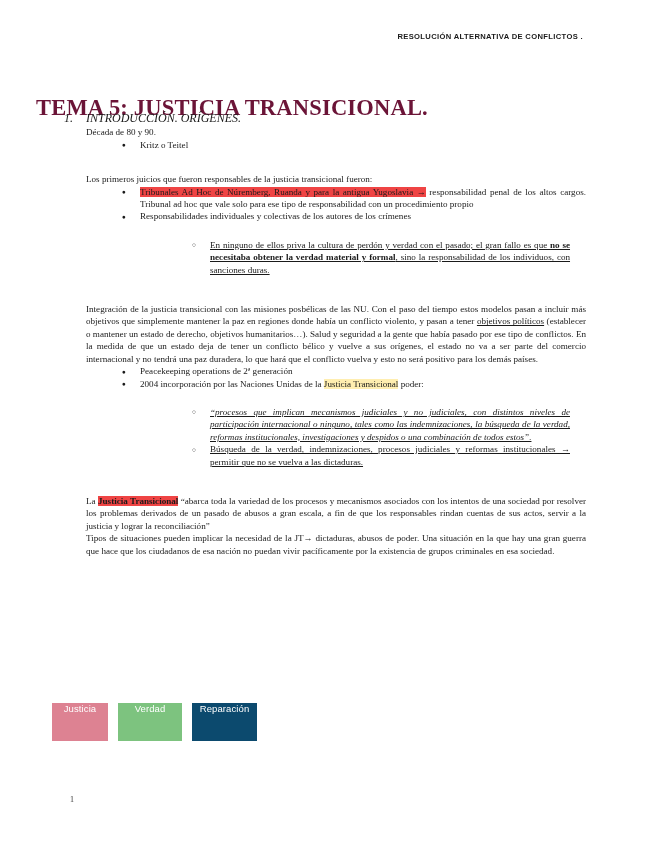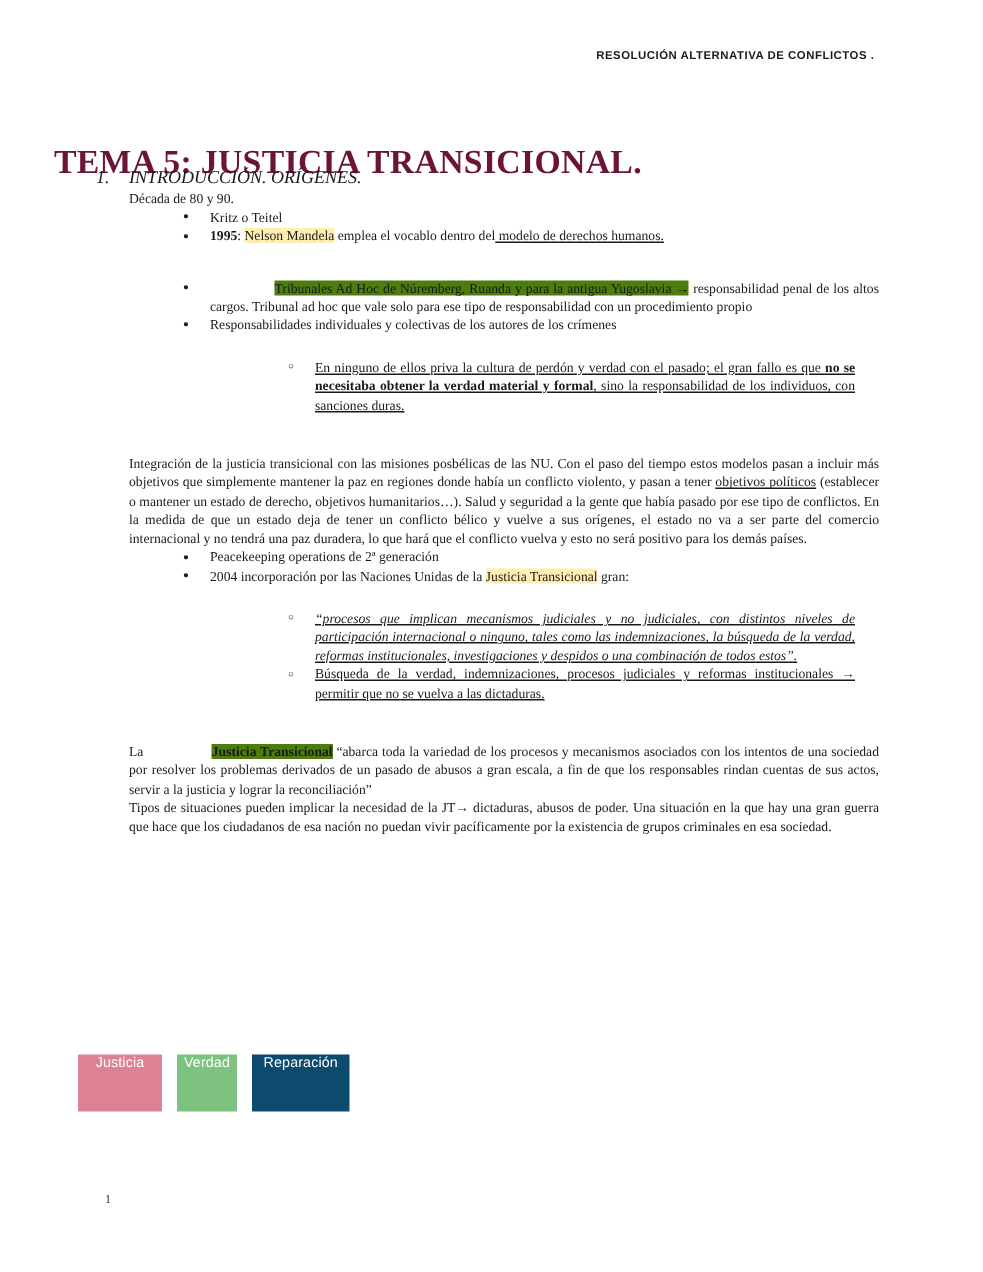--- a/index.html
+++ b/index.html
@@ -111,21 +111,21 @@
   ul.lvl2 > li::before {
     content: "\25CB";
     position: absolute;
     left: 0;
     top: -0.5px;
     font-size: 6.5px;
     line-height: 13px;
   }
 
   .hl-yellow { background: #ffeeb0; }
-  .hl-pink   { background: #4d7c0f; margin-left: 43px; }
+  .hl-pink   { background: #ef4444; }
   .bold { font-weight: bold; }
   .ital { font-style: italic; }
   .u    { text-decoration: underline; }
 
   
   .pillars {
     position: absolute;
     top: 703px;
     left: 52px;
     display: flex;
@@ -136,21 +136,21 @@
     height: 38px;
     display: flex;
     align-items: flex-start;
     justify-content: center;
     color: #ffffff;
     font-family: "Liberation Sans", "DejaVu Sans", sans-serif;
     font-size: 9.5px;
     letter-spacing: 0.1px;
   }
   .pillar.justicia   { background: #dd8292; width: 56px; }
-  .pillar.verdad     { background: #7dc37f; width: 40px; }
+  .pillar.verdad     { background: #7dc37f; width: 64px; }
   .pillar.reparacion { background: #0c4a6e; width: 65px; }
 
   .pillars-text {
     position: absolute;
     top: 693px;
     left: 250px;
     width: 336px;
     font-size: 9.1px;
     line-height: 12.4px;
     text-align: justify;
@@ -176,45 +176,45 @@
   <div class="body-content">
 
     <div class="sec-head">
       <span class="num">1.</span><span>INTRODUCCIÓN. ORÍGENES.</span>
     </div>
 
     <p>Década de 80 y 90.</p>
 
     <ul class="lvl1">
       <li><span>Kritz o Teitel</span></li>
-      <li><span class="bold">1995</span><span>: </span><span class="hl-yellow">Nelson Mandela</span><span> emplea el vocablo dentro del</span><span class="u"> modelo de derechos humanos.</span></li>
     </ul>
 
     <div class="gap"></div>
 
 
     <div class="gap"></div>
 
+    <p>Los primeros juicios que fueron responsables de la justicia transicional fueron:</p>
 
     <ul class="lvl1">
       <li><span class="hl-pink">Tribunales Ad Hoc de Núremberg, Ruanda y para la antigua Yugoslavia →</span><span> responsabilidad penal de los altos cargos. Tribunal ad hoc que vale solo para ese tipo de responsabilidad con un procedimiento propio</span></li>
       <li><span>Responsabilidades individuales y colectivas de los autores de los crímenes</span>
         <ul class="lvl2">
           <li><span>En ninguno de ellos priva la cultura de perdón y verdad con el pasado; el gran fallo es que </span><span class="bold">no se necesitaba obtener la verdad material y formal</span><span>, sino la responsabilidad de los individuos, con sanciones duras.</span></li>
         </ul>
       </li>
     </ul>
 
     <div class="gap"></div>
 
     <p><span>Integración de la justicia transicional con las misiones posbélicas de las NU. Con el paso del tiempo estos modelos pasan a incluir más objetivos que simplemente mantener la paz en regiones donde había un conflicto violento, y pasan a tener </span><span class="u">objetivos políticos</span><span> (establecer o mantener un estado de derecho, objetivos humanitarios…). Salud y seguridad a la gente que había pasado por ese tipo de conflictos. En la medida de que un estado deja de tener un conflicto bélico y vuelve a sus orígenes, el estado no va a ser parte del comercio internacional y no tendrá una paz duradera, lo que hará que el conflicto vuelva y esto no será positivo para los demás países.</span></p>
 
     <ul class="lvl1">
       <li><span>Peacekeeping operations de 2ª generación</span></li>
-      <li><span>2004 incorporación por las Naciones Unidas de la </span><span class="hl-yellow">Justicia Transicional</span><span> gran:</span>
+      <li><span>2004 incorporación por las Naciones Unidas de la </span><span class="hl-yellow">Justicia Transicional</span><span> poder:</span>
         <ul class="lvl2">
           <li class="ital">“procesos que implican mecanismos judiciales y no judiciales, con distintos niveles de participación internacional o ninguno, tales como las indemnizaciones, la búsqueda de la verdad, reformas institucionales, investigaciones y despidos o una combinación de todos estos”.</li>
           <li>Búsqueda de la verdad, indemnizaciones, procesos judiciales y reformas institucionales → permitir que no se vuelva a las dictaduras.</li>
         </ul>
       </li>
     </ul>
 
     <div class="gap"></div>
 
     <p><span>La </span><span class="hl-pink bold">Justicia Transicional</span><span> “abarca toda la variedad de los procesos y mecanismos asociados con los intentos de una sociedad por resolver los problemas derivados de un pasado de abusos a gran escala, a fin de que los responsables rindan cuentas de sus actos, servir a la justicia y lograr la reconciliación”</span></p>

